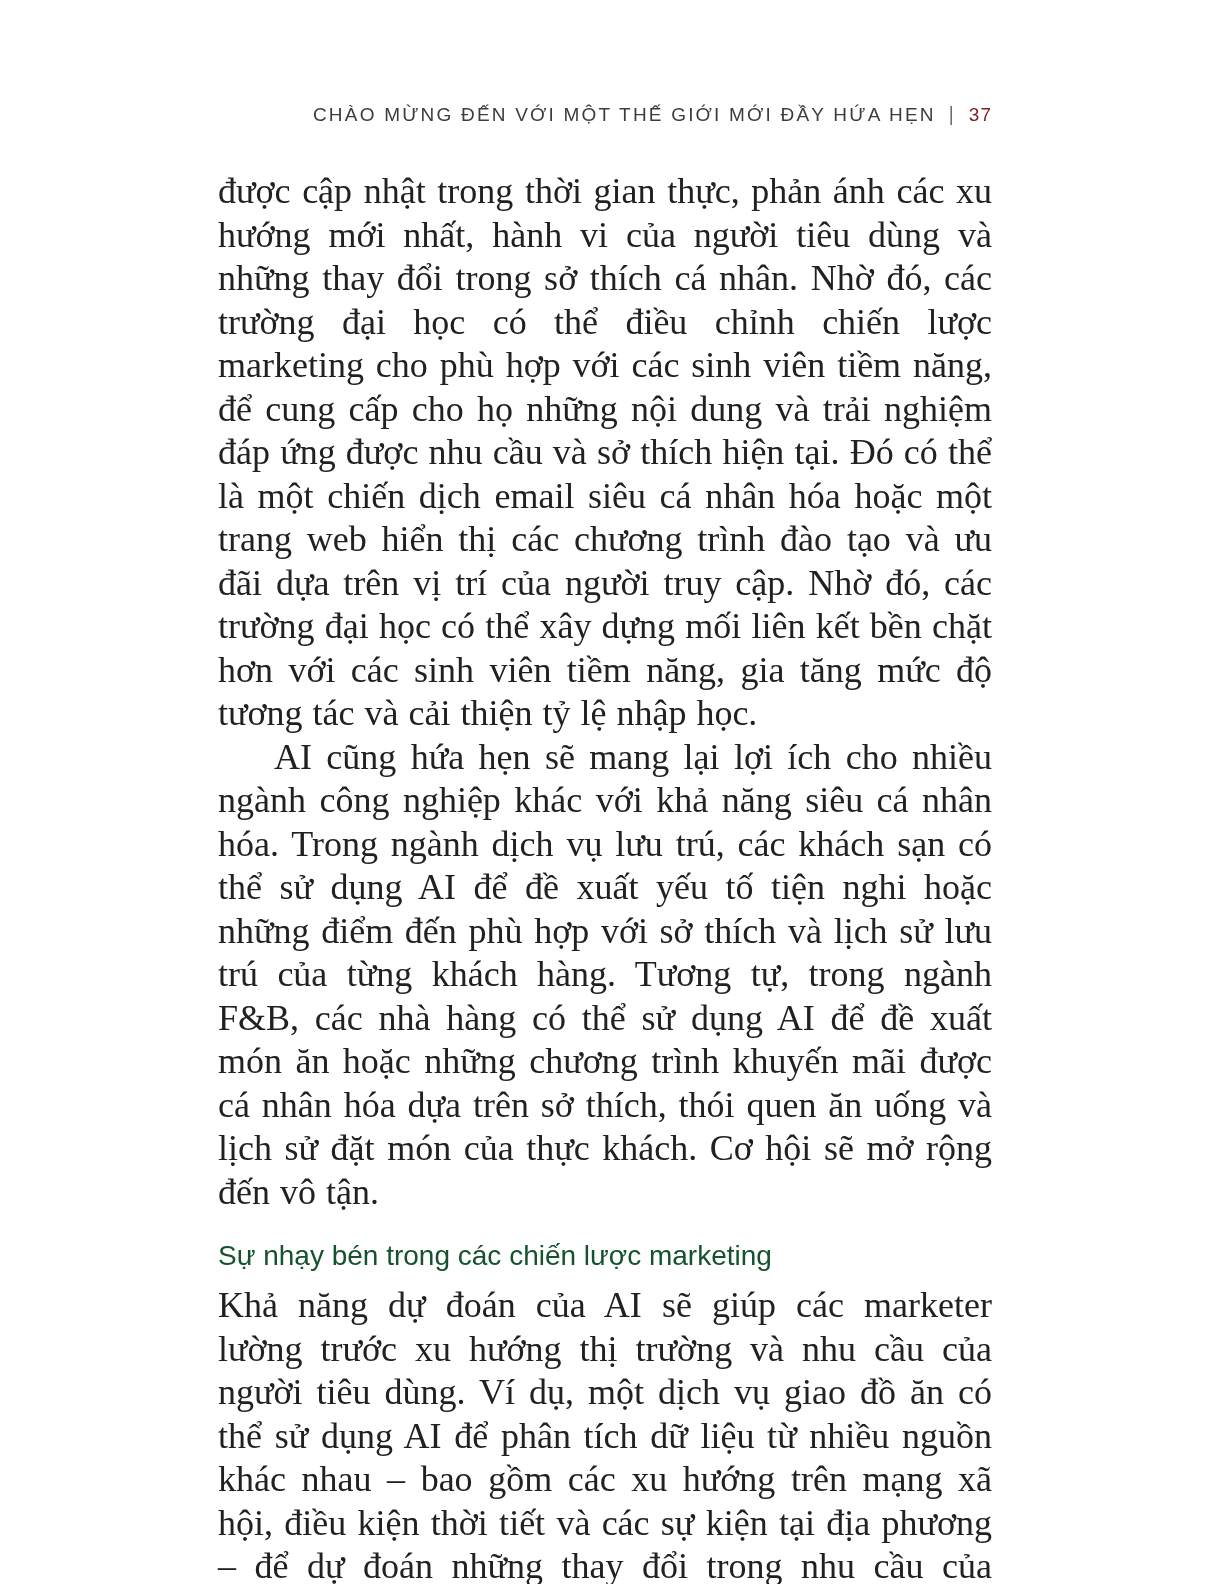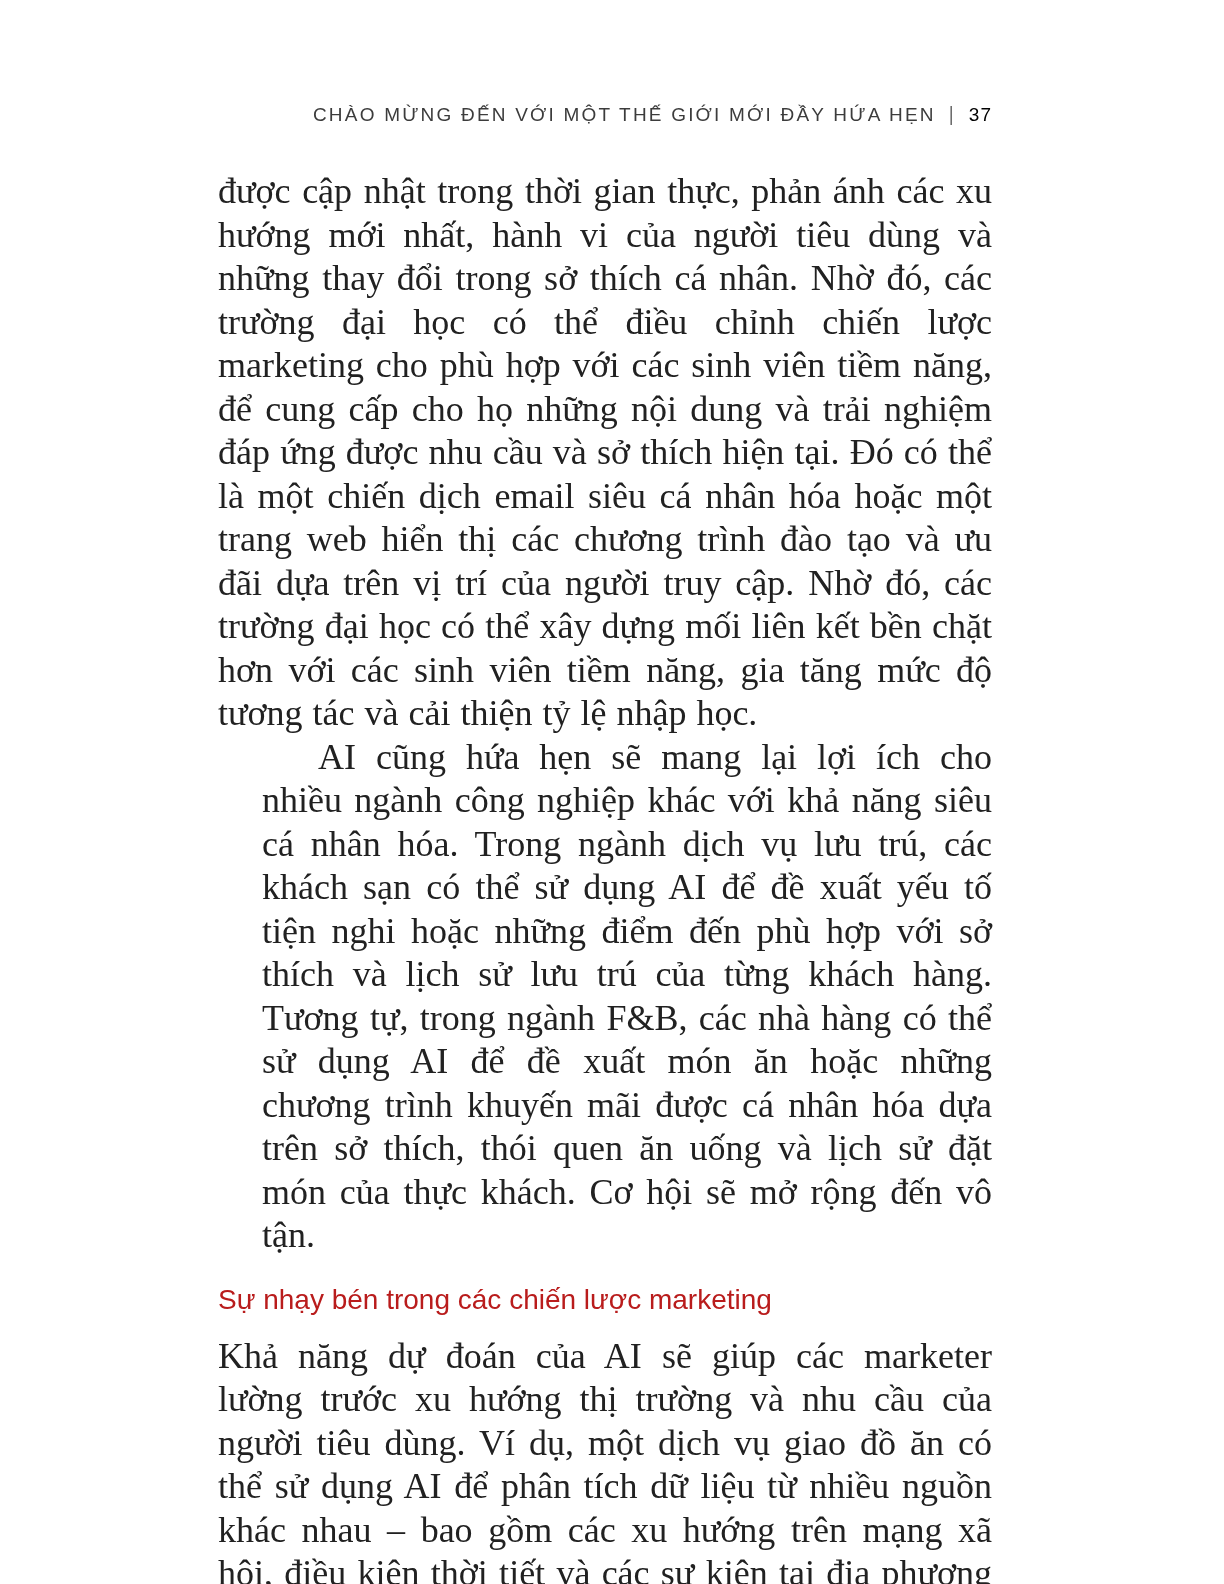--- a/index.html
+++ b/index.html
@@ -35,43 +35,42 @@
     text-align: center;
   }
   .running-head .sep {
     margin: 0 13px;
     color: #6a6a6a;
     font-weight: 300;
     transform: scaleY(1.05);
   }
   .running-head .pagenum {
     letter-spacing: 1px;
-    color: #000000;
+    color: #7f1d1d;
   }
   .body-par {
     font-family: "Liberation Serif", "DejaVu Serif", serif;
     font-size: 36px;
     line-height: 43.5px;
     color: #212121;
     text-align: justify;
     text-justify: inter-word;
     word-spacing: 1px;
   }
   .body-par.indent {
     text-indent: 56px;
-    margin-left: 44px;
   }
   .subheading {
     font-family: "Liberation Sans", "DejaVu Sans", sans-serif;
     font-size: 28px;
     font-weight: 400;
-    color: #b91c1c;
+    color: #14532d;
     line-height: 36px;
     margin-top: 24px;
-    margin-bottom: 17px;
+    margin-bottom: 10px;
   }
 </style>
 </head>
 <body>
 
 <div class="page">
   <div class="text-column">
 
     <div class="running-head">
       <span>CHÀO MỪNG ĐẾN VỚI MỘT THẾ GIỚI MỚI ĐẦY HỨA HẸN</span>

